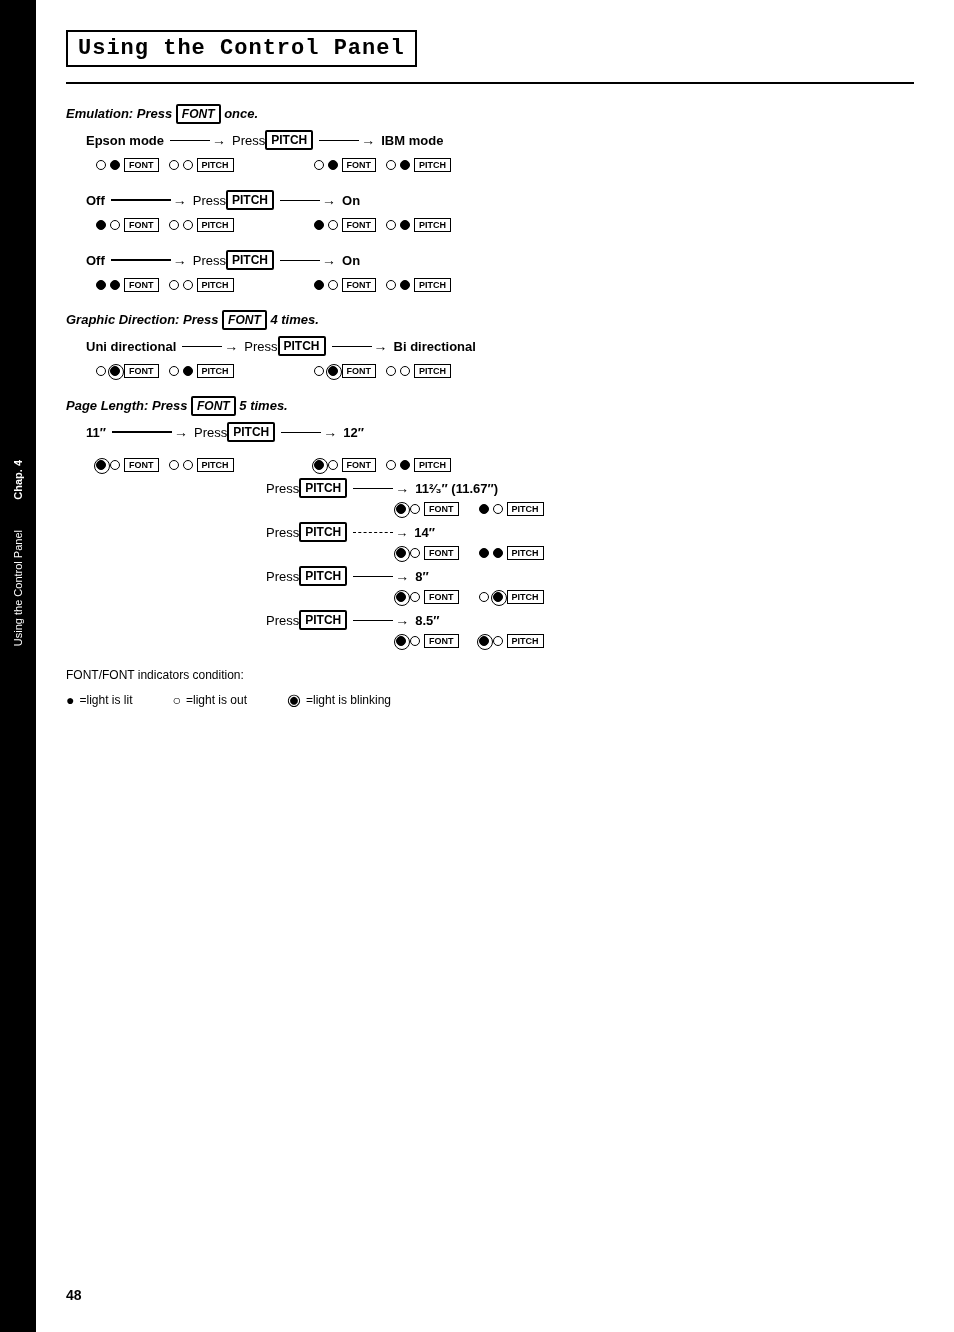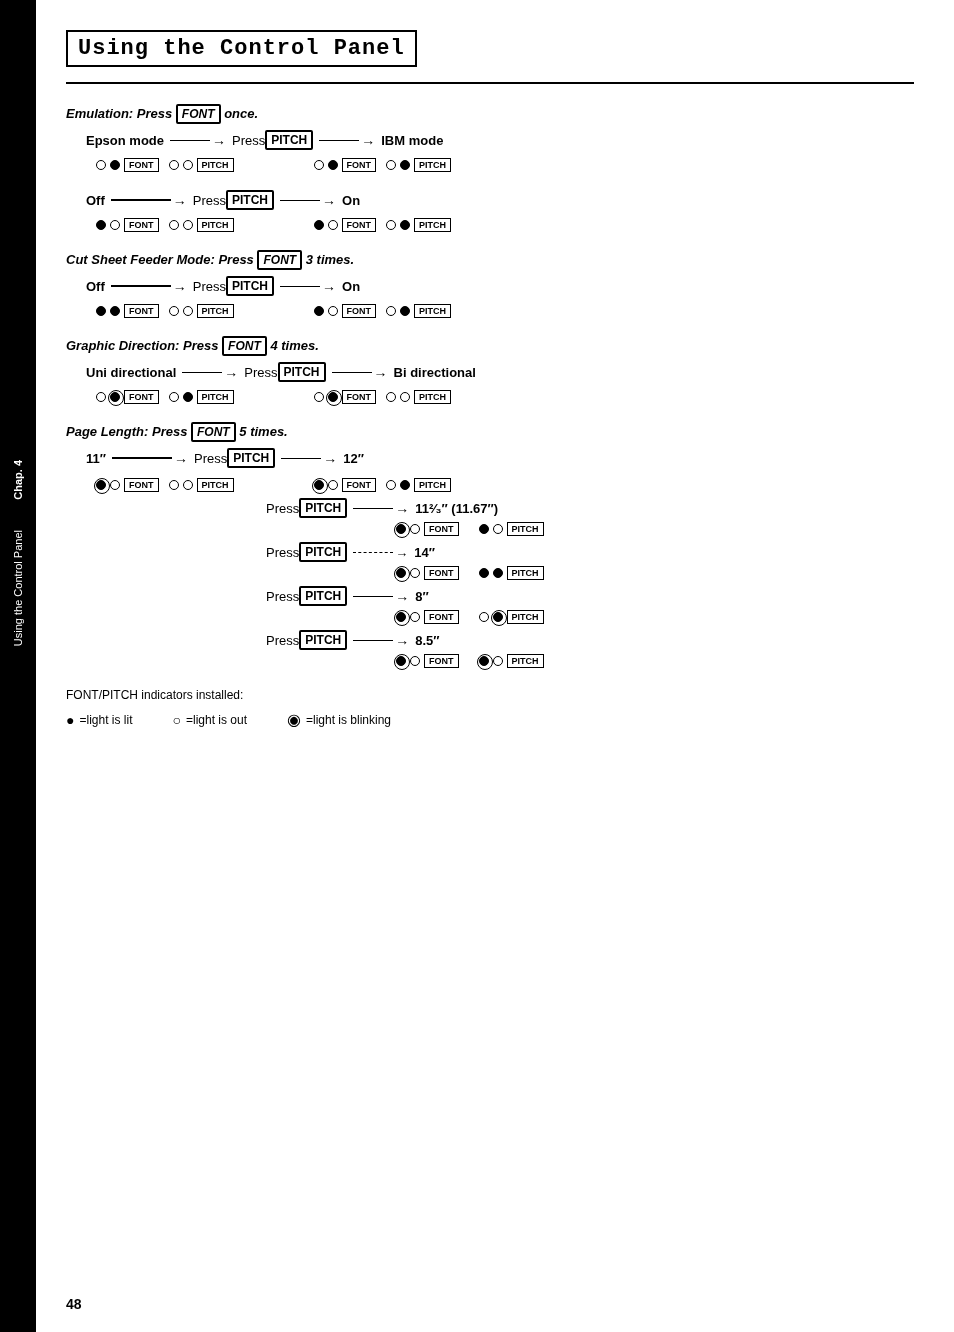--- a/index.html
+++ b/index.html
@@ -151,21 +151,21 @@
       margin-top: 8px;
     }
     .legend-item {
       display: flex;
       align-items: center;
       gap: 5px;
       font-size: 12px;
     }
     .page-number {
       position: absolute;
-      bottom: 20px;
+      bottom: 29px;
       left: 30px;
       font-weight: bold;
       font-size: 14px;
     }
     .blink-led {
       width: 10px;
       height: 10px;
       border-radius: 50%;
       background: #000;
       border: 1.5px solid #000;
@@ -296,26 +296,20 @@
           <span class="led empty"></span>
           <span class="led filled"></span>
           <span class="pitch-box">PITCH</span>
         </div>
       </div>
     </div>
   </div>
 
   
   <div class="section">
-    <div class="section-title">
-      <strong>Cut Sheet Feeder Mode:</strong>
-      <span> Press </span>
-      <span class="key-box">FONT</span>
-      <span> 3 times.</span>
-    </div>
     <div class="flow-row">
       <strong>Off</strong>
       <span class="long-arrow"></span>
       <span> Press </span>
       <span class="key-box">PITCH</span>
       <span class="solid-arrow"></span>
       <strong>On</strong>
     </div>
     <div style="display:flex; align-items:center; margin: 8px 0 4px 30px; gap:80px;">
       <div style="display:flex; align-items:center; gap:10px;">
@@ -391,21 +385,21 @@
 
   
   <div class="section page-length-section">
     <div class="section-title">
       <strong>Page Length:</strong>
       <span> Press </span>
       <span class="key-box">FONT</span>
       <span> 5 times.</span>
     </div>
 
-    <div style="display:flex; align-items:center; margin: 4px 0 10px 20px;">
+    <div style="display:flex; align-items:center; margin: 4px 0 16px 20px;">
       <strong>11″</strong>
       <span class="long-arrow"></span>
       <span> Press </span>
       <span class="key-box">PITCH</span>
       <span class="solid-arrow"></span>
       <strong>12″</strong>
     </div>
 
     <div style="display:flex; align-items:center; margin-left:30px; gap:80px;">
       <div style="display:flex; align-items:center; gap:10px;">
@@ -509,21 +503,21 @@
       <div class="ind-block" style="margin-left:10px;">
         <span class="blink-led"></span>
         <span class="led empty"></span>
         <span class="pitch-box">PITCH</span>
       </div>
     </div>
   </div>
 
   
   <div class="footer-section">
-    <div style="font-size:12px; margin-bottom:6px;">FONT/PITCH indicators installed:</div>
+    <div style="font-size:12px; margin-bottom:6px;">FONT/FONT indicators condition:</div>
     <div class="legend-row">
       <div class="legend-item">
         <span style="font-size:14px;">●</span>
         <span>=light is lit</span>
       </div>
       <div class="legend-item">
         <span style="font-size:14px;">○</span>
         <span>=light is out</span>
       </div>
       <div class="legend-item">

